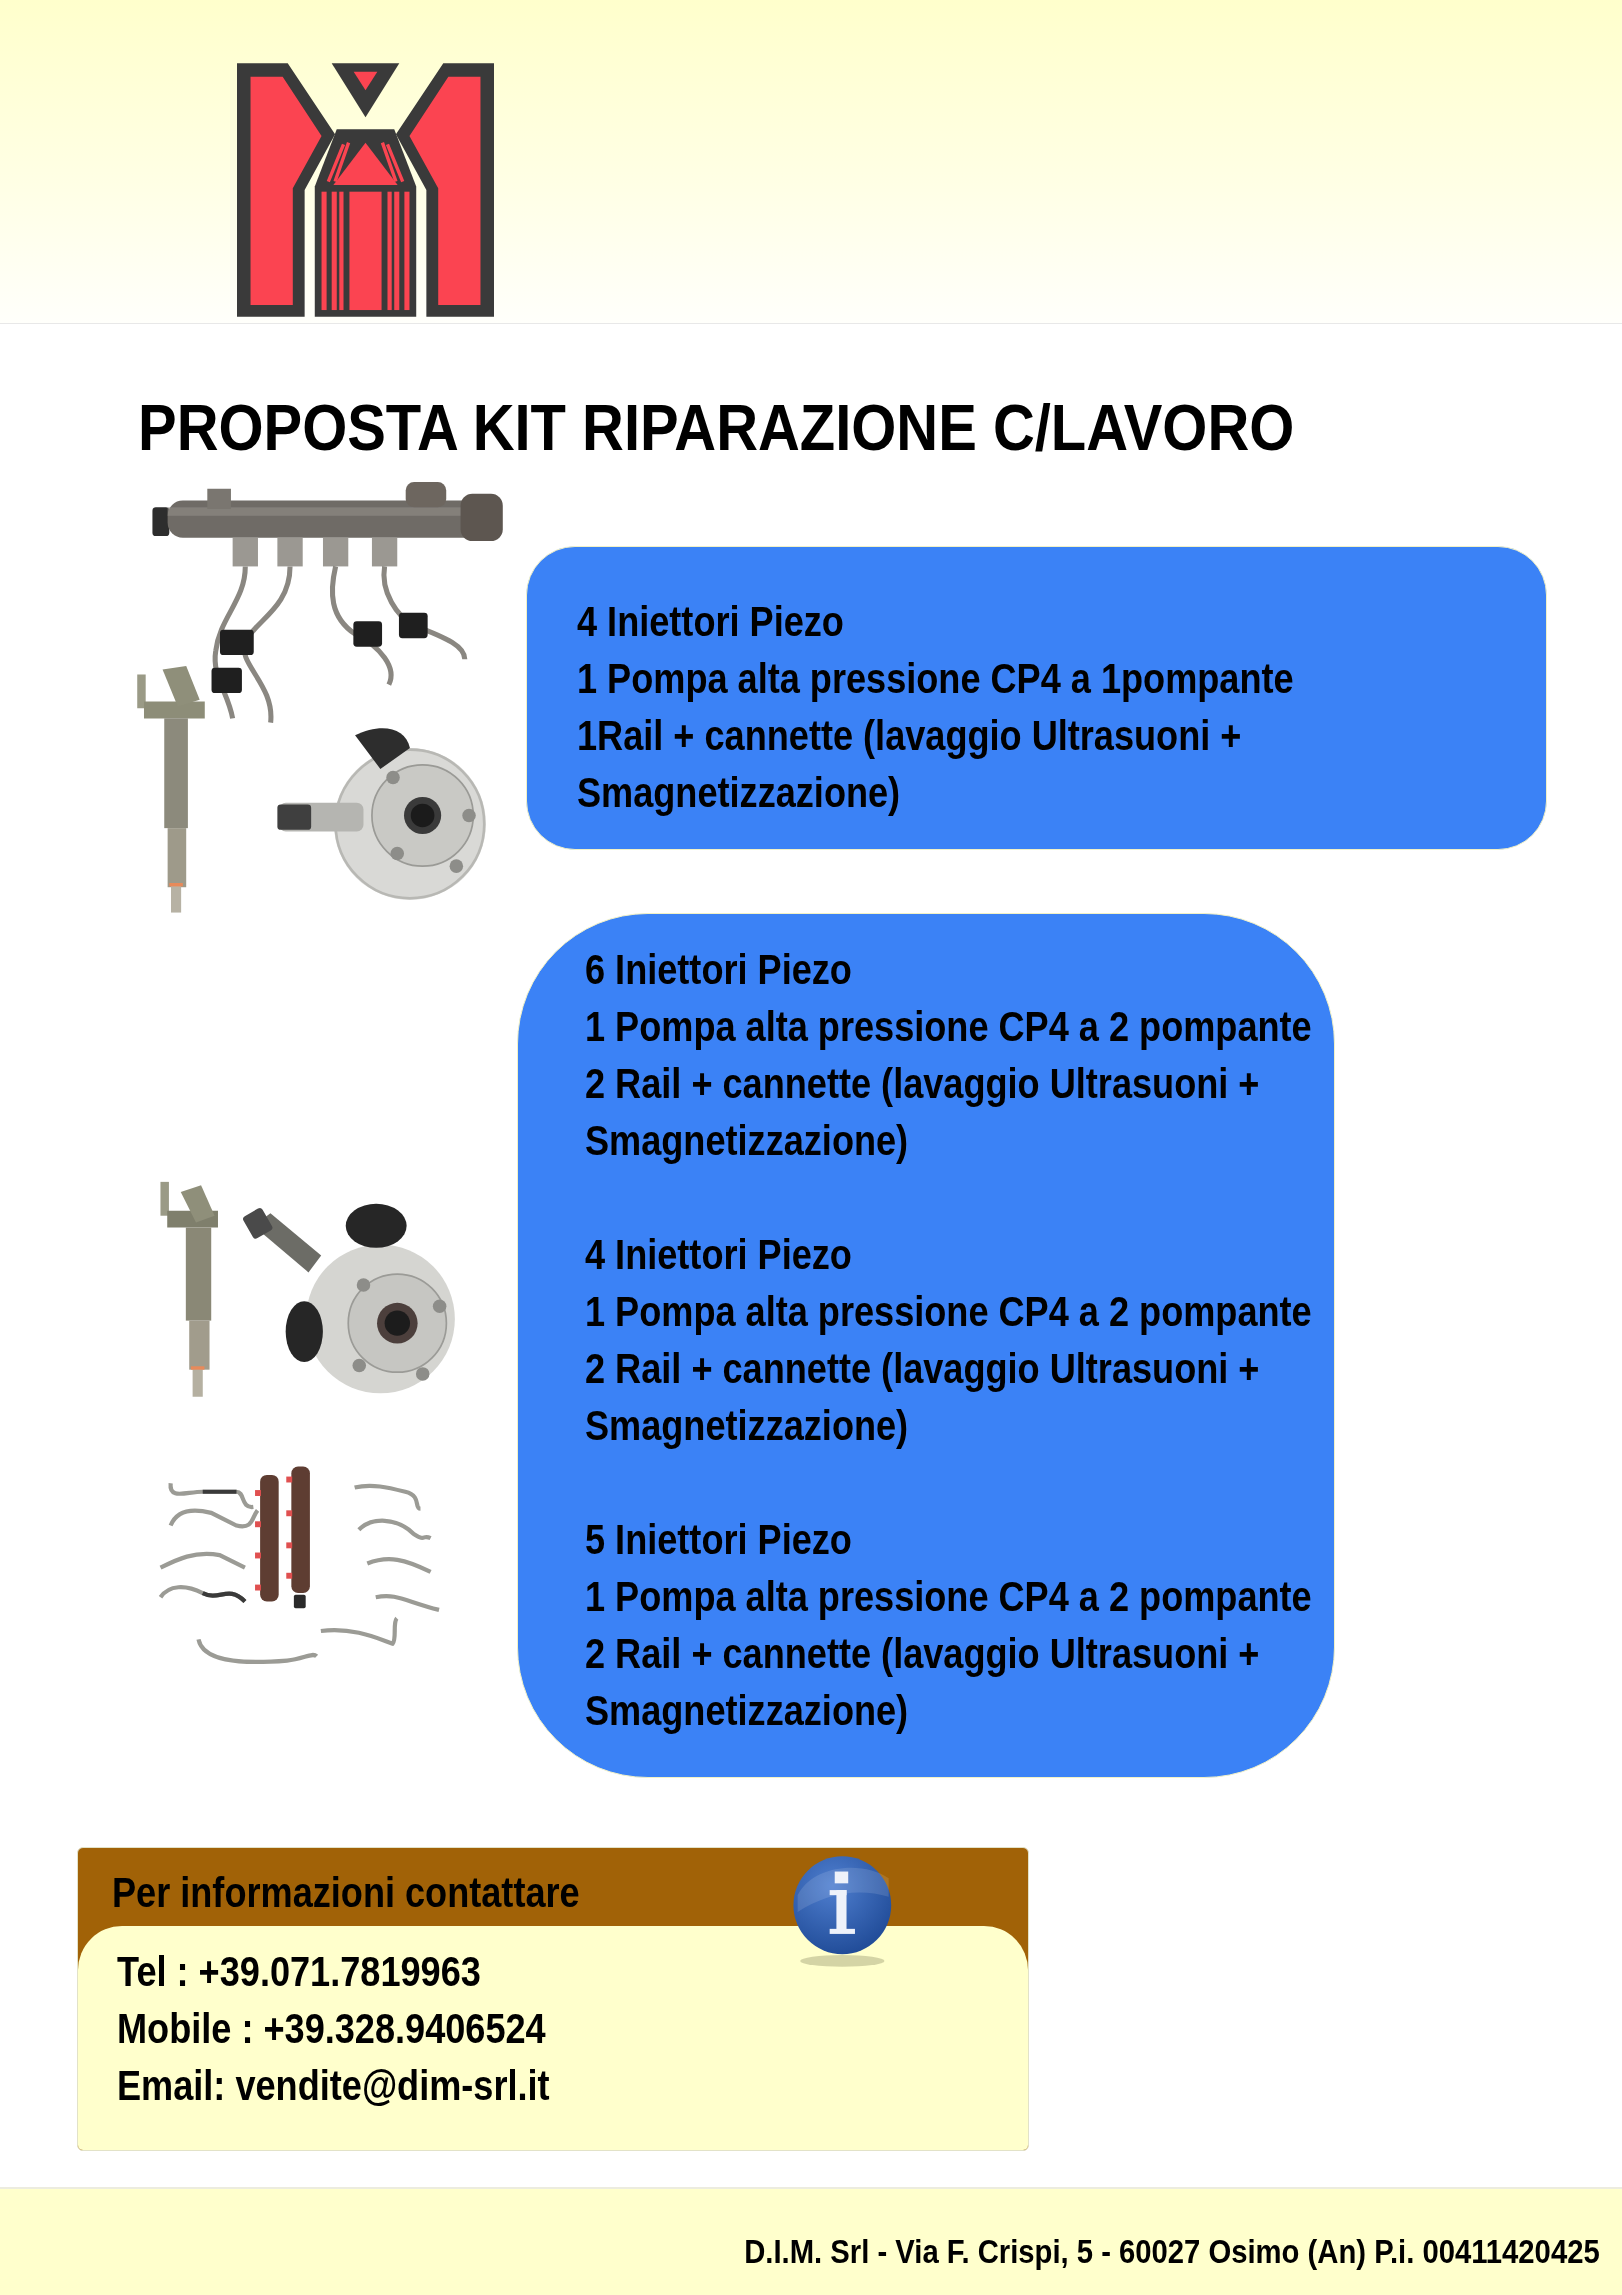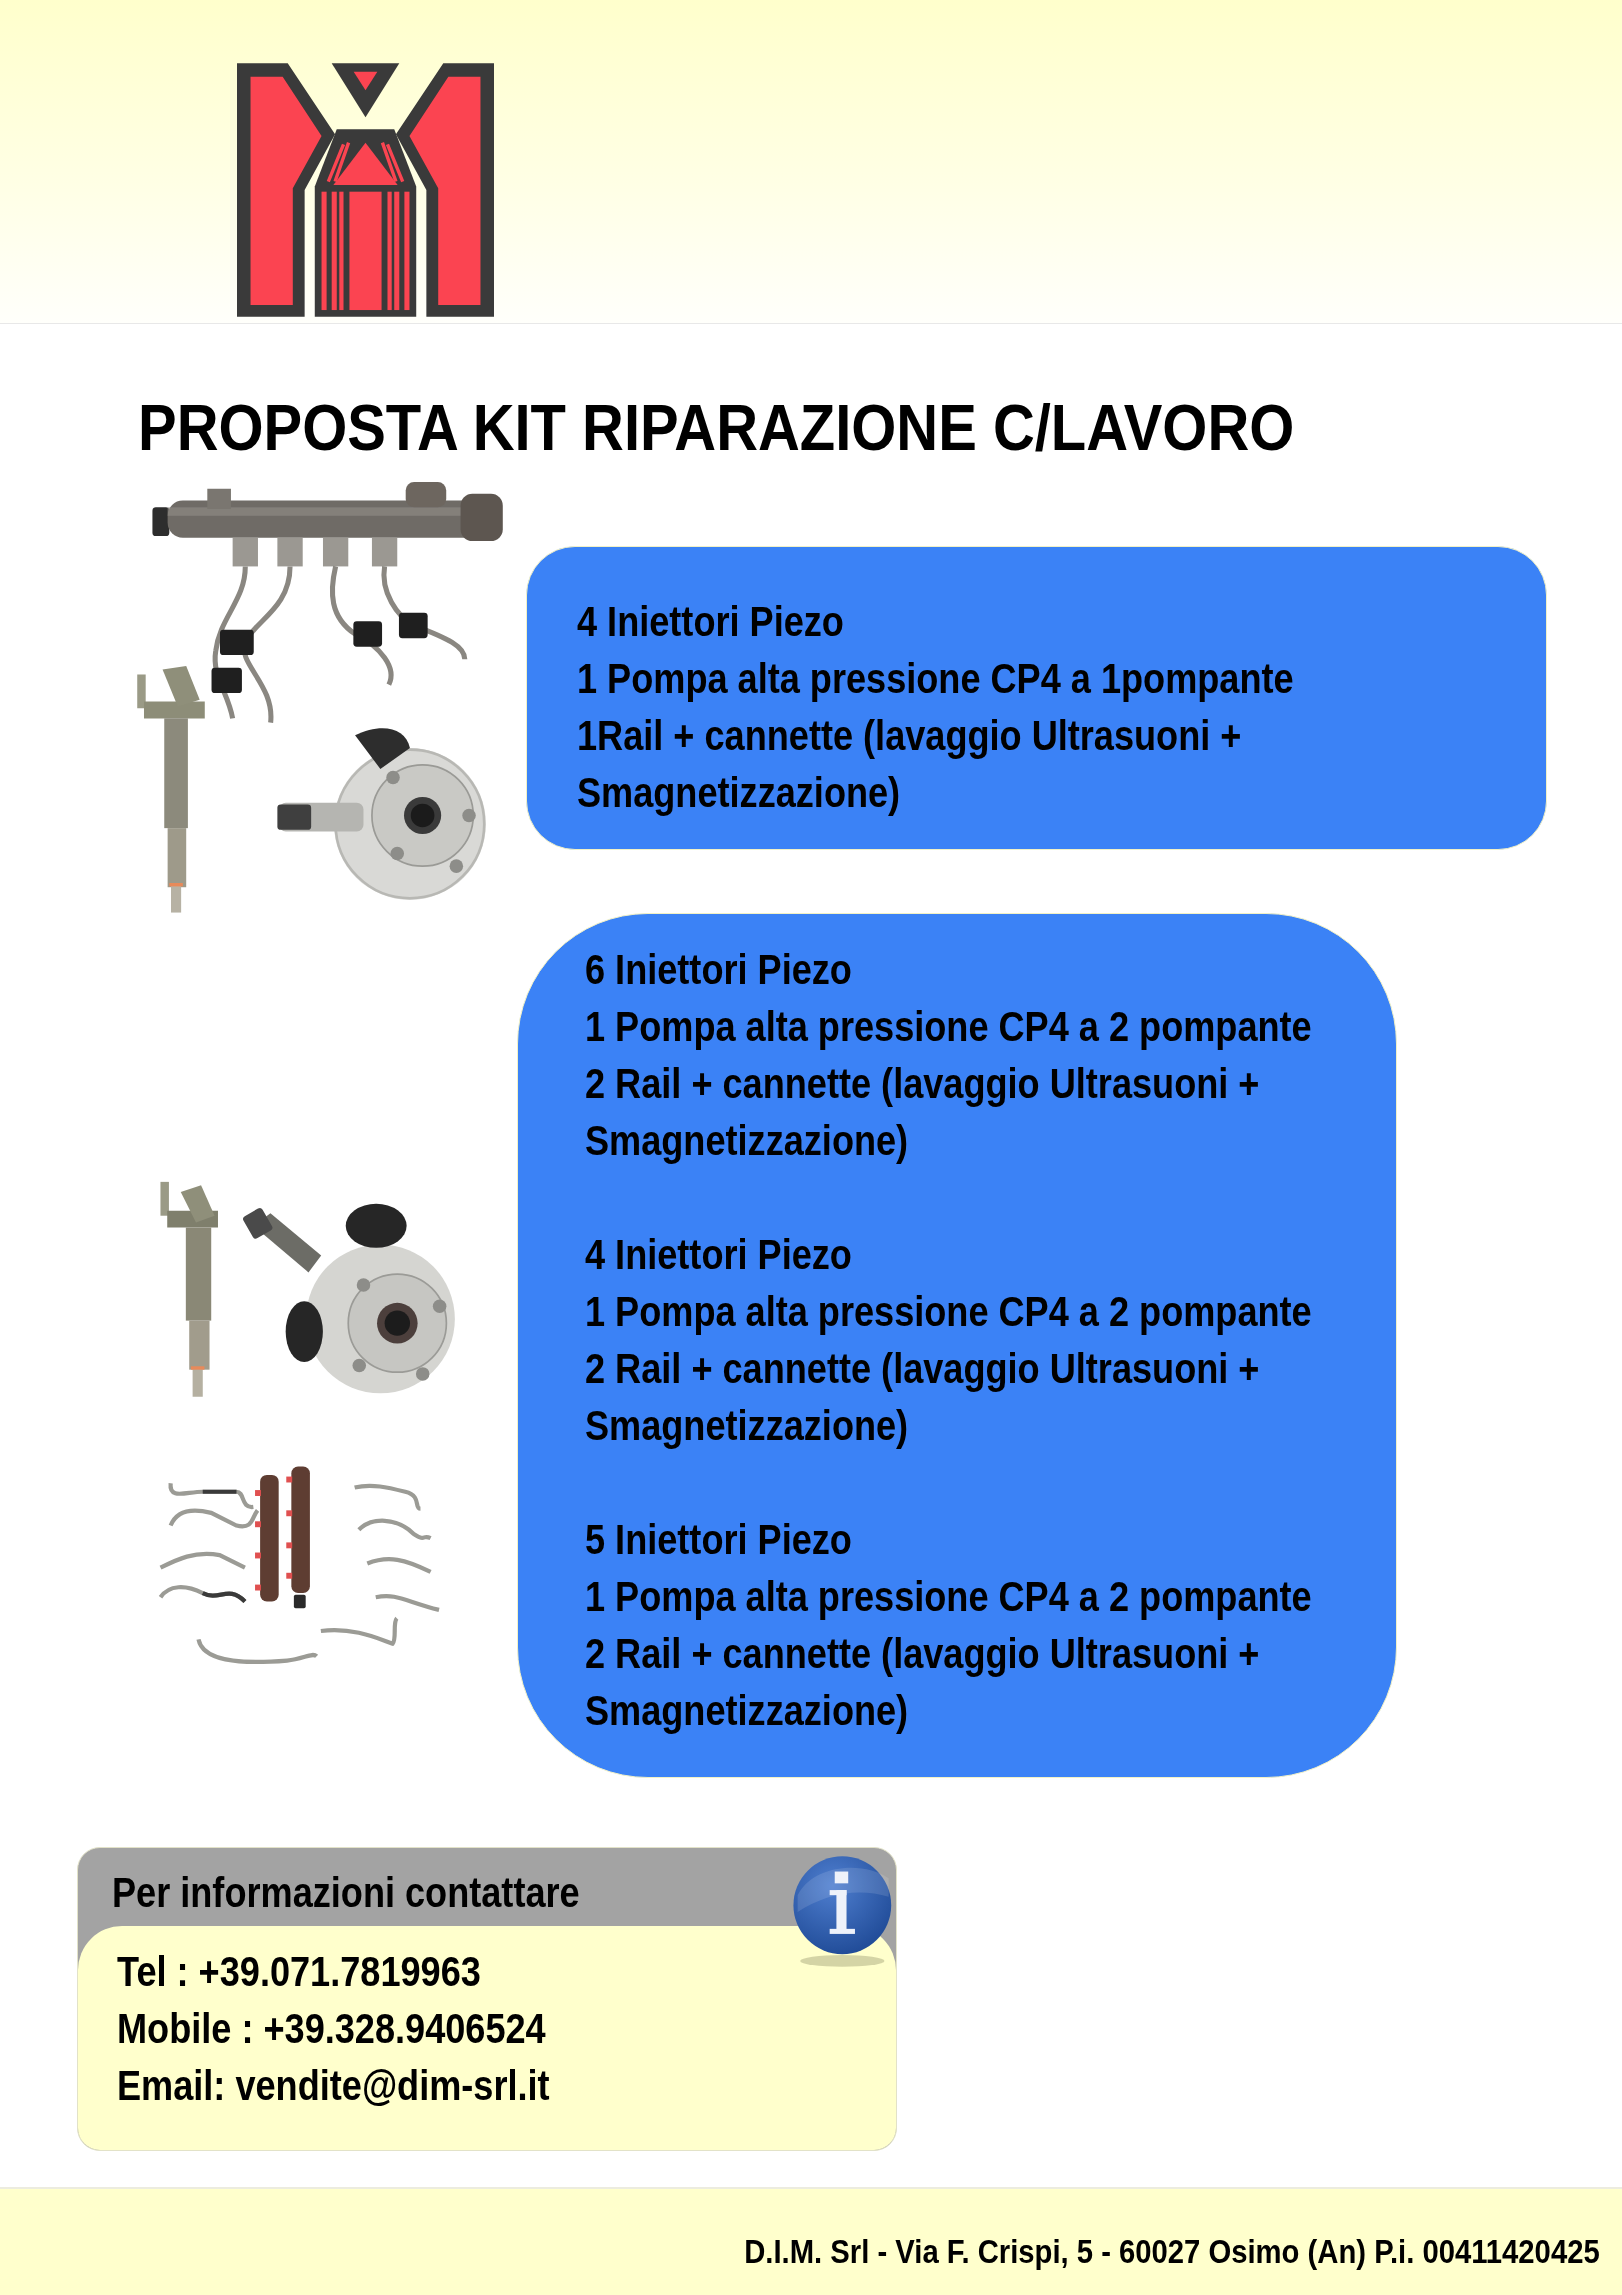--- a/index.html
+++ b/index.html
@@ -26,33 +26,33 @@
     font-family:"Liberation Sans", sans-serif; font-weight:bold;
     font-size:64px; line-height:76px; white-space:nowrap;
     transform-origin:left top; transform:scaleX(0.905);
   }
   .kit-box {
     position:absolute; background:#3b82f6;
     border:1.7px solid #f1f1c6;
     box-sizing:border-box;
   }
   .kit-box.k1 { left:526px; top:546px; width:1021px; height:304px; border-radius:49px; }
-  .kit-box.k2 { left:517px; top:913px; width:880px; height:865px; border-radius:131px; }
+  .kit-box.k2 { left:517px; top:913px; width:818px; height:865px; border-radius:131px; }
   .kit-lines {
     position:absolute; font-weight:bold; font-size:42px; line-height:57px;
     white-space:nowrap; transform-origin:left top; transform:scaleX(0.86);
   }
   .k1 .kit-lines { left:50px; top:46px; }
   .k2 .kit-lines { left:67px; top:27px; }
   .kit-section + .kit-section { margin-top:57px; }
   .kit-line { display:block; height:57px; }
   .product-img { position:absolute; }
   .contact-box {
-    position:absolute; left:77px; top:1847px; width:820px; height:304px;
-    border-radius:23px; background:#a3a3a3; overflow:hidden;
+    position:absolute; left:77px; top:1847px; width:952px; height:304px;
+    border-radius:6px; background:#a16207; overflow:hidden;
     border:0.8px solid #e2e2c8; box-sizing:border-box;
   }
   .contact-body {
     position:absolute; left:0; top:78px; width:100%; height:227px;
     background:#ffffcc; border-top-left-radius:44px; border-top-right-radius:44px;
   }
   .contact-title {
     position:absolute; left:34px; top:15px; font-weight:bold; font-size:42px; line-height:59px;
     white-space:nowrap; transform-origin:left top; transform:scaleX(0.86);
   }

